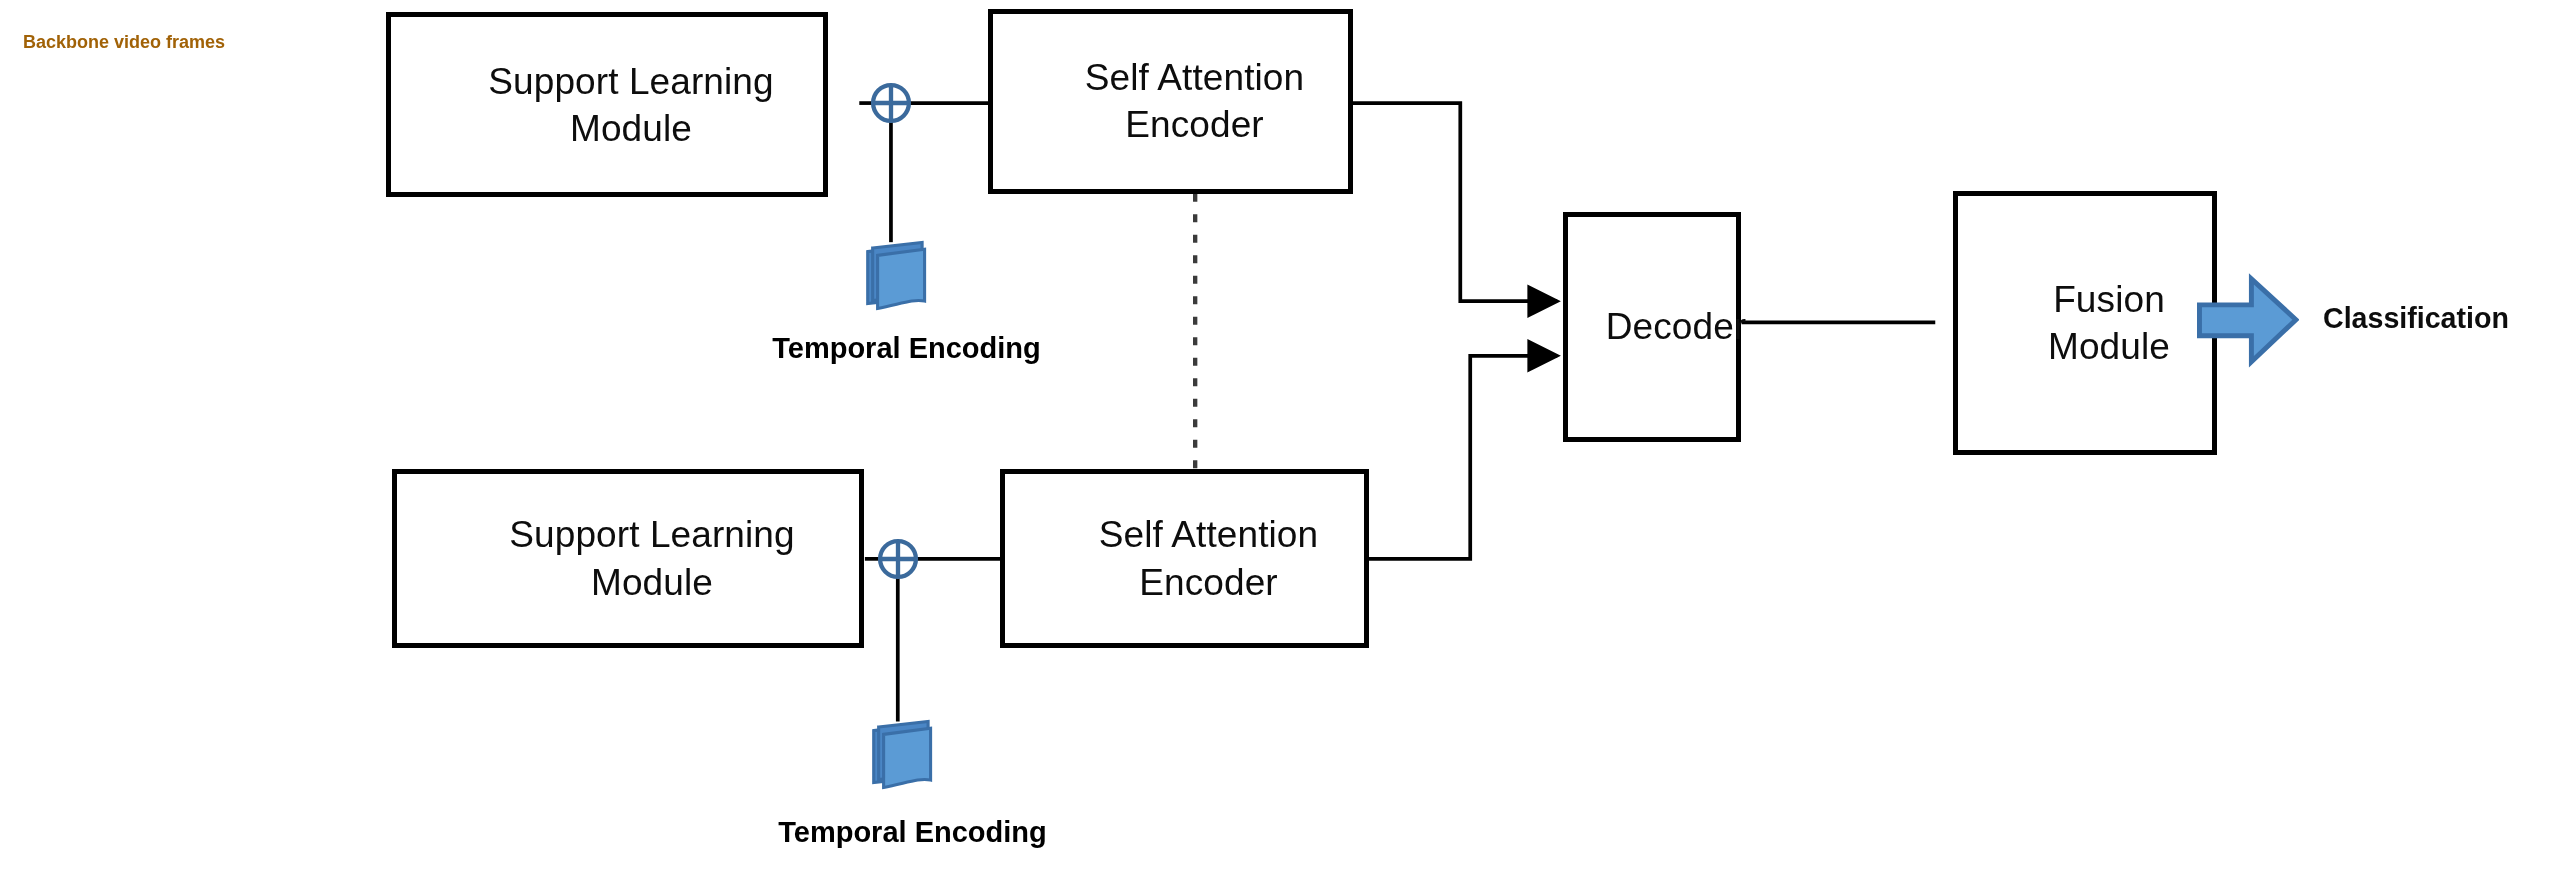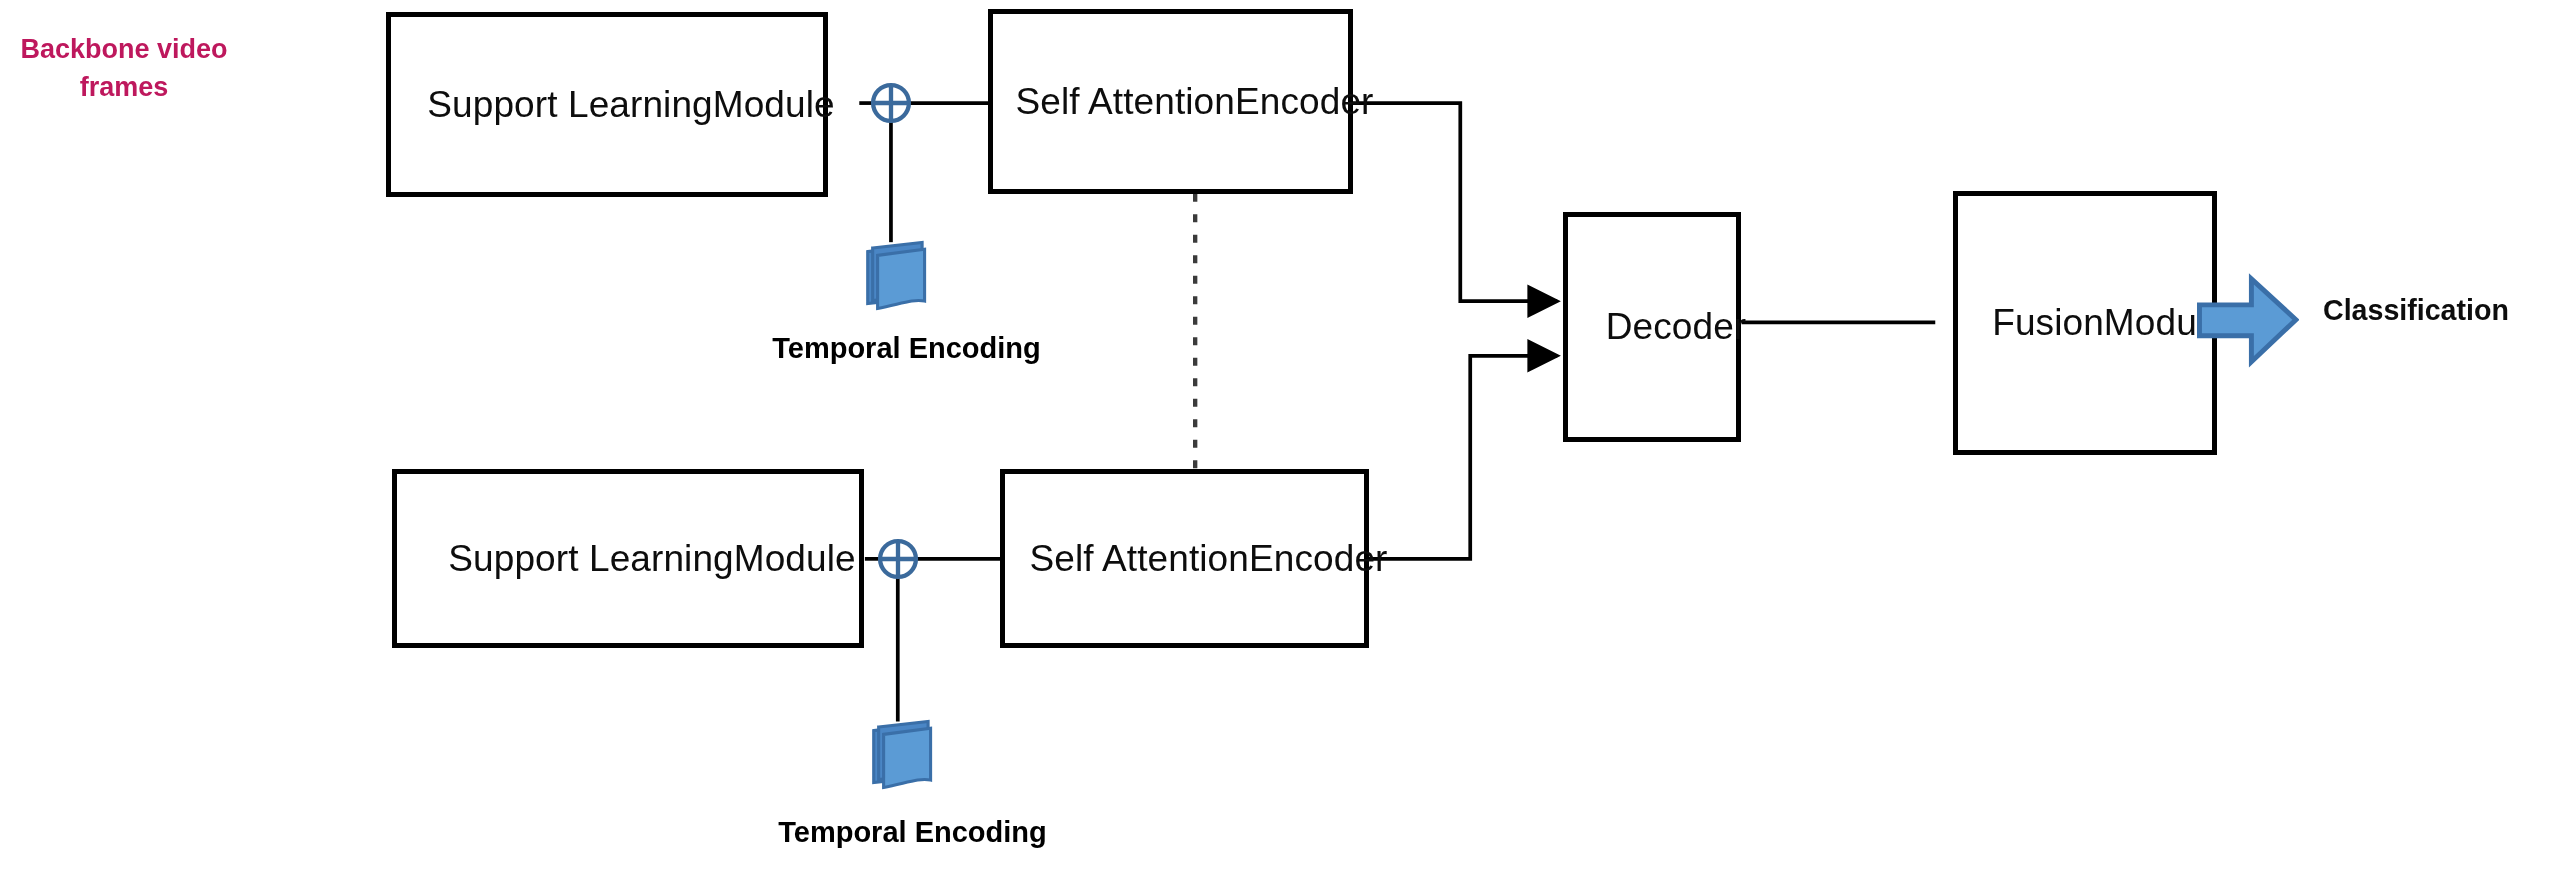--- a/index.html
+++ b/index.html
@@ -24,40 +24,40 @@
     width: 2576px;
     height: 883px;
     pointer-events: none;
   }
   .node-box {
     position: absolute;
     box-sizing: border-box;
     background: #ffffff;
     border: 5.6px solid #000000;
     display: flex;
-    flex-direction: row;
+    flex-direction: column;
     align-items: center;
     justify-content: center;
     text-align: center;
     font-size: 37px;
     line-height: 1.28;
     color: #0d0d0d;
     font-weight: 400;
     letter-spacing: 0.1px;
     z-index: 3;
     padding-left: 48px;
   }
   .node-box .ln { display: block; white-space: nowrap; }
   .side-label {
     position: absolute;
     text-align: center;
-    font-size: 27px;
+    font-size: 18px;
     line-height: 1.42;
     font-weight: bold;
-    color: #be185d;
+    color: #a16207;
     z-index: 4;
   }
   .caption {
     position: absolute;
     text-align: center;
     font-size: 29px;
     font-weight: bold;
     color: #000000;
     white-space: nowrap;
     z-index: 4;
@@ -166,16 +166,16 @@
     <path d="M14,14 L94,5 L94,90 L14,99 Z" fill="#4A86C5" stroke="#3A6FA8" stroke-width="5"></path>
     <path d="M22,26 L98,16 L98,100 C78,96 56,106 22,112 Z" fill="#5B9BD5" stroke="#3A6FA8" stroke-width="5"></path>
   </svg>
 
   <div class="caption" style="left:726px; top:816px; width:373px;">Temporal Encoding</div>
 
   <svg class="block-arrow" style="left:2197px; top:269px; width:102px; height:102px;" viewBox="0 0 165 165" xmlns="http://www.w3.org/2000/svg">
     <path d="M4,58 L88,58 L88,16 L160,82 L88,150 L88,108 L4,108 Z" fill="#5B9BD5" stroke="#3A6FA8" stroke-width="8" stroke-linejoin="miter"></path>
   </svg>
 
-  <div class="out-label" style="left:2323px; top:294px;">Classification</div>
+  <div class="out-label" style="left:2323px; top:302px;">Classification</div>
 
 </div>
 
 
 </body></html>

